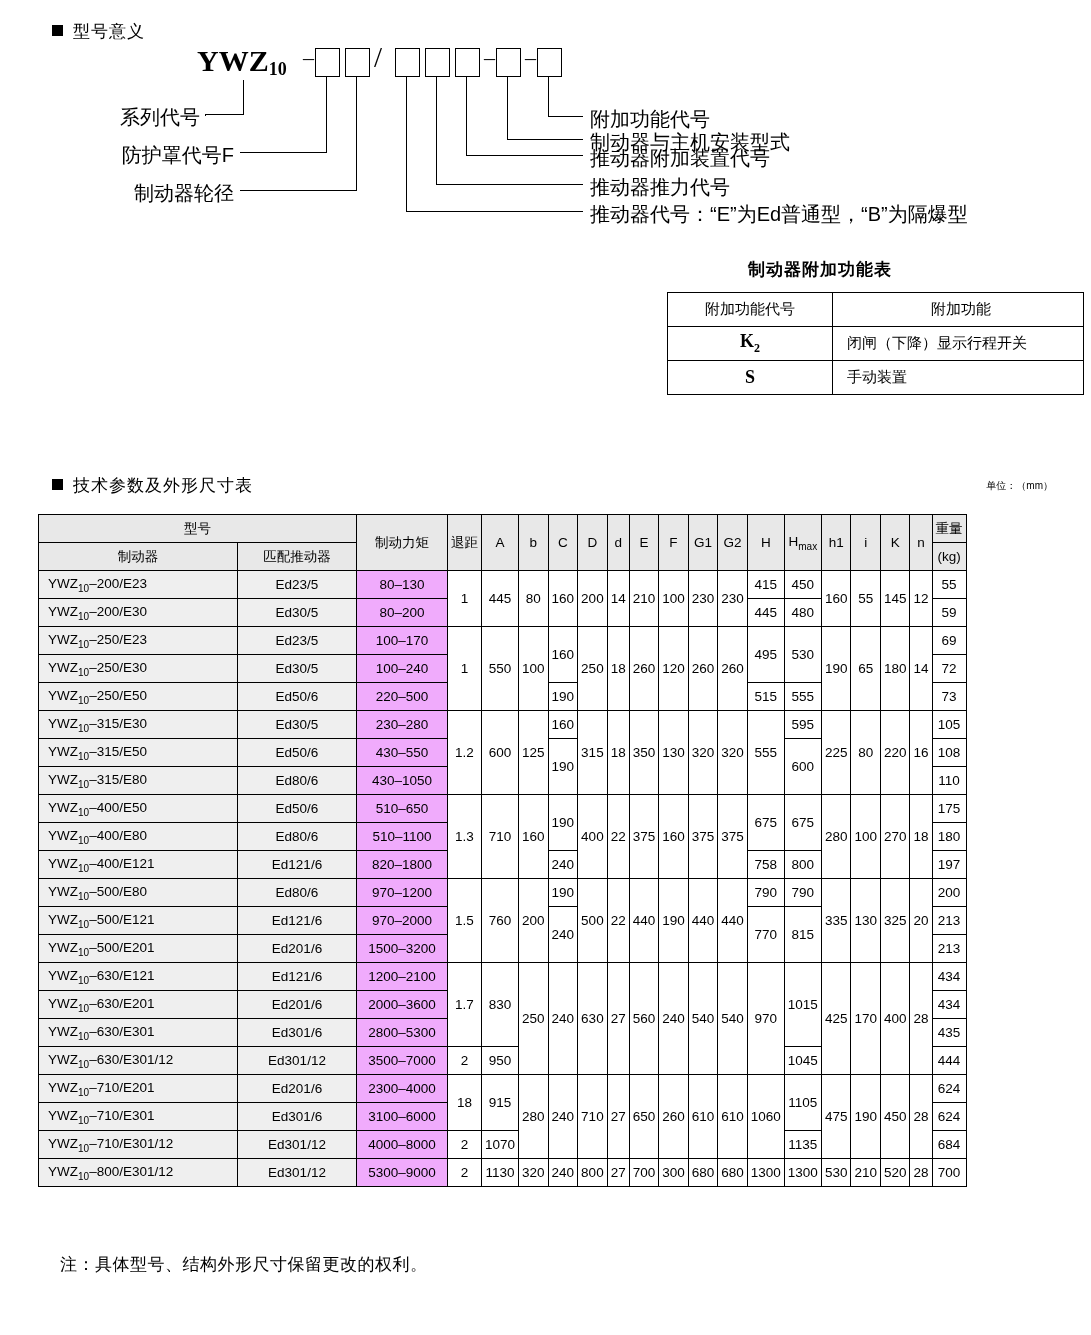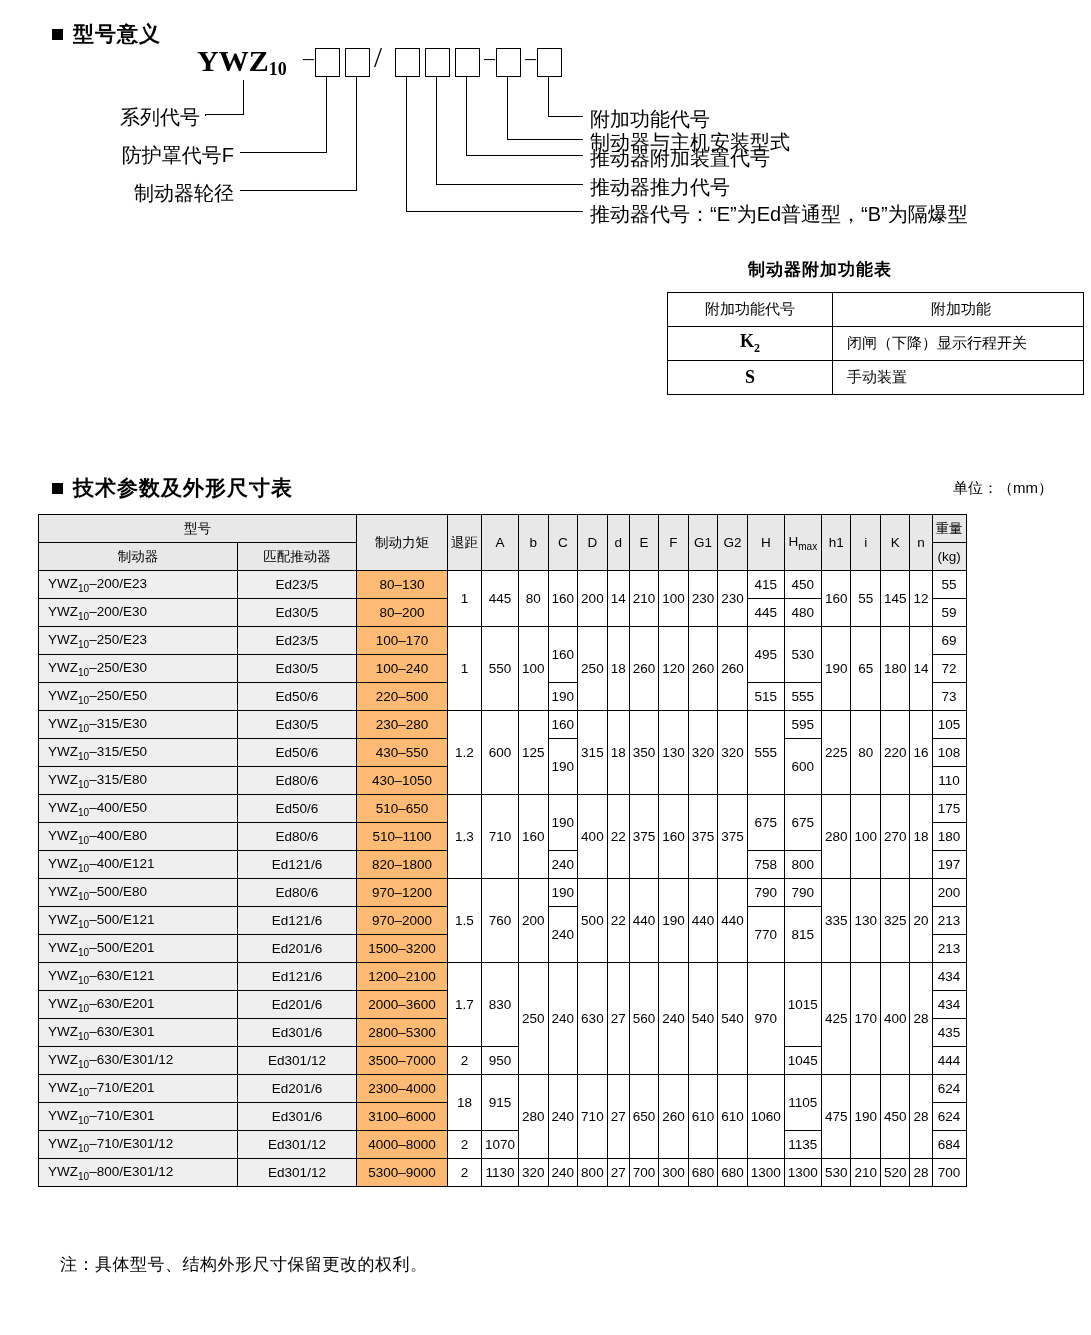--- a/index.html
+++ b/index.html
@@ -17,22 +17,22 @@
   }
   .page {
     position: relative;
     width: 1091px;
     height: 1335px;
   }
 
   
   .sec-head {
     position: absolute;
-    font-size: 21px;
-    font-weight: bold;
+    font-size: 17px;
+    font-weight: normal;
     letter-spacing: 1px;
     text-align: center;
   }
   .sec-head .bullet {
     display: inline-block;
     width: 11px;
     height: 11px;
     background: #000;
     margin-right: 10px;
     vertical-align: 1px;
@@ -102,21 +102,21 @@
   table.fn td.wide { width: 228px; text-align: left; padding-left: 14px; }
   table.fn td.code { width: 148px; }
   table.fn td.k { font-size: 18px; font-weight: bold; font-family: "Liberation Serif", serif; }
   table.fn td.k sub { font-size: 12px; font-weight: bold; }
 
   
   .unit-note {
     position: absolute;
     right: 38px;
     top: 479px;
-    font-size: 15px;
+    font-size: 10px;
   }
 
   
   table.params {
     position: absolute;
     left: 38px;
     top: 514px;
     border-collapse: collapse;
     font-size: 13.5px;
     font-family: "Liberation Sans", sans-serif;
@@ -133,21 +133,21 @@
     font-weight: normal;
     font-size: 13.5px;
   }
   table.params td.model {
     text-align: left;
     padding-left: 9px;
     background: #efefef;
     width: 186px;
   }
   table.params td.pusher { background: #efefef; width: 112px; }
-  table.params td.force { background: #fdba74; width: 84px; }
+  table.params td.force { background: #f0abfc; width: 84px; }
   table.params td.plain { background: #ffffff; }
   table.params td sub, table.params th sub { font-size: 10px; }
   .hdr-model { width: 298px; }
 
   .foot-note {
     position: absolute;
     left: 60px;
     top: 1253px;
     font-size: 17px;
     letter-spacing: 0.5px;

